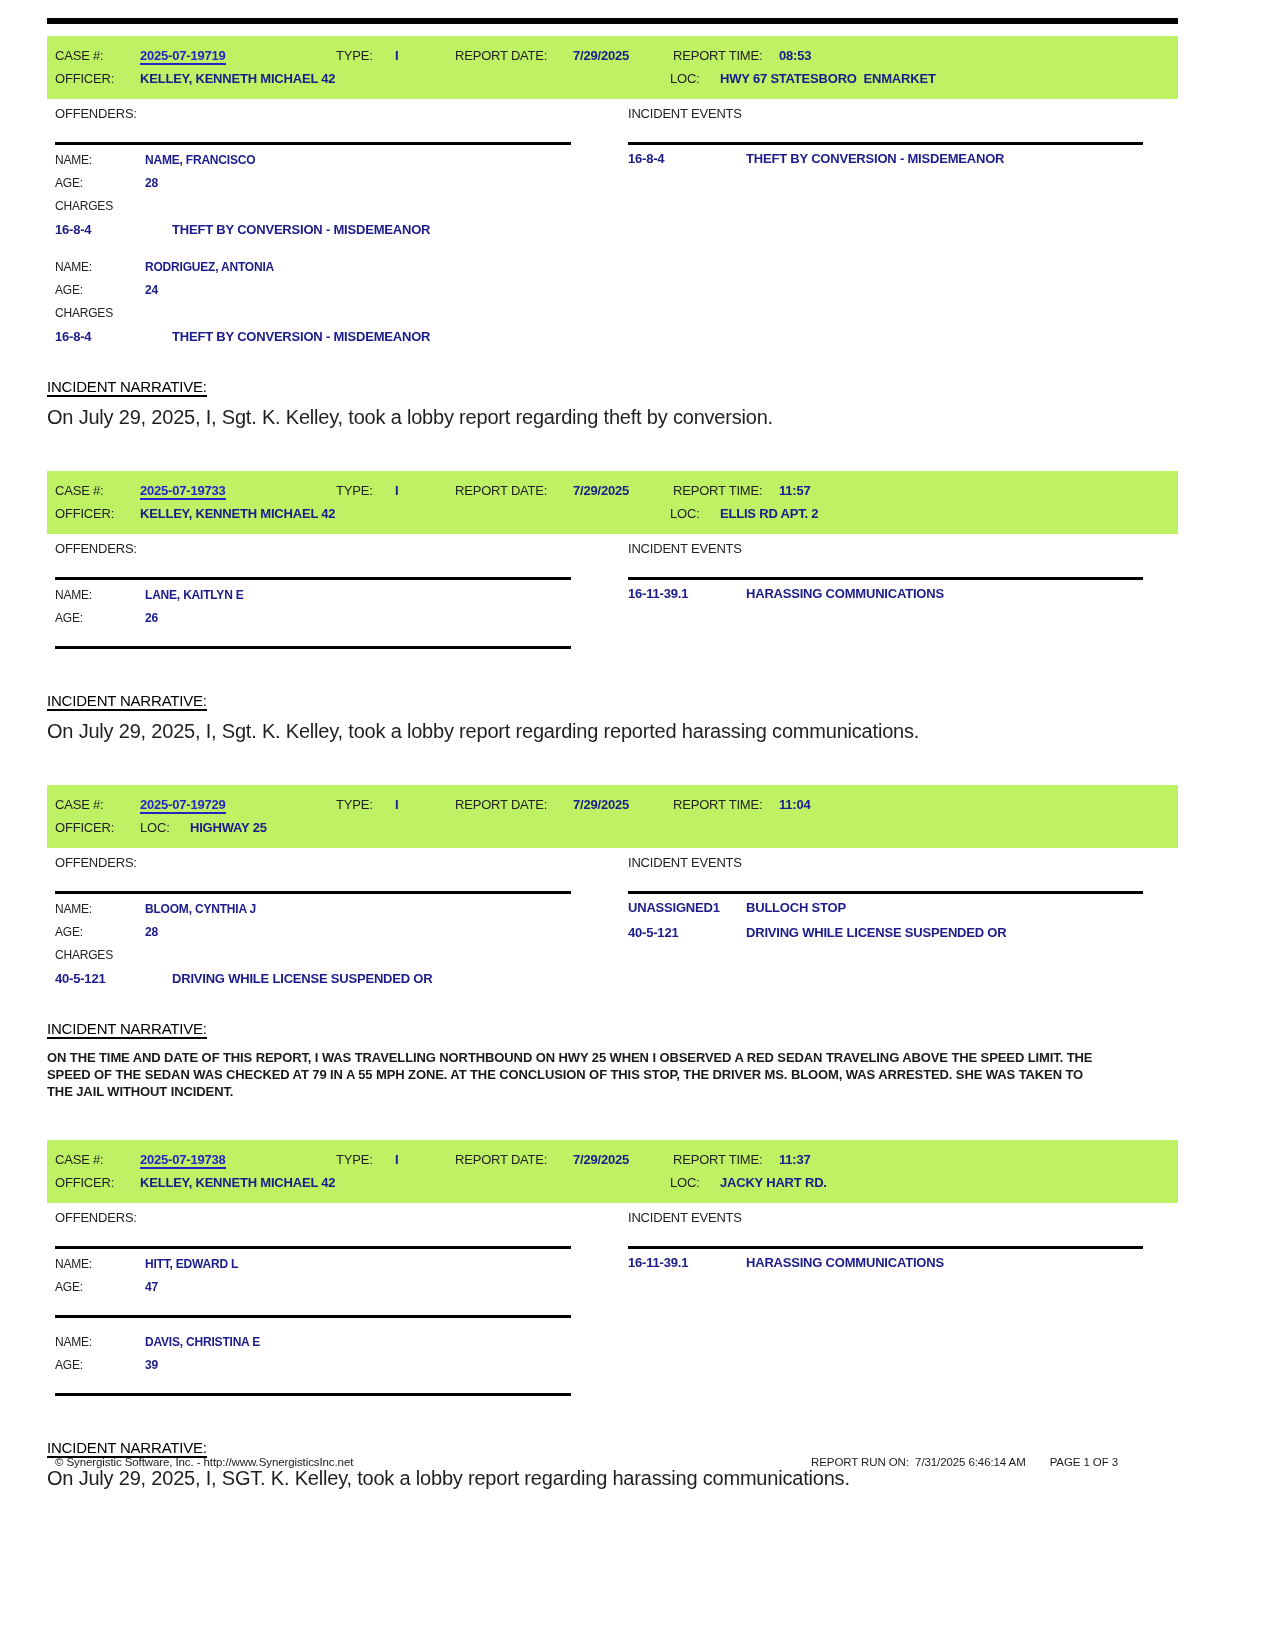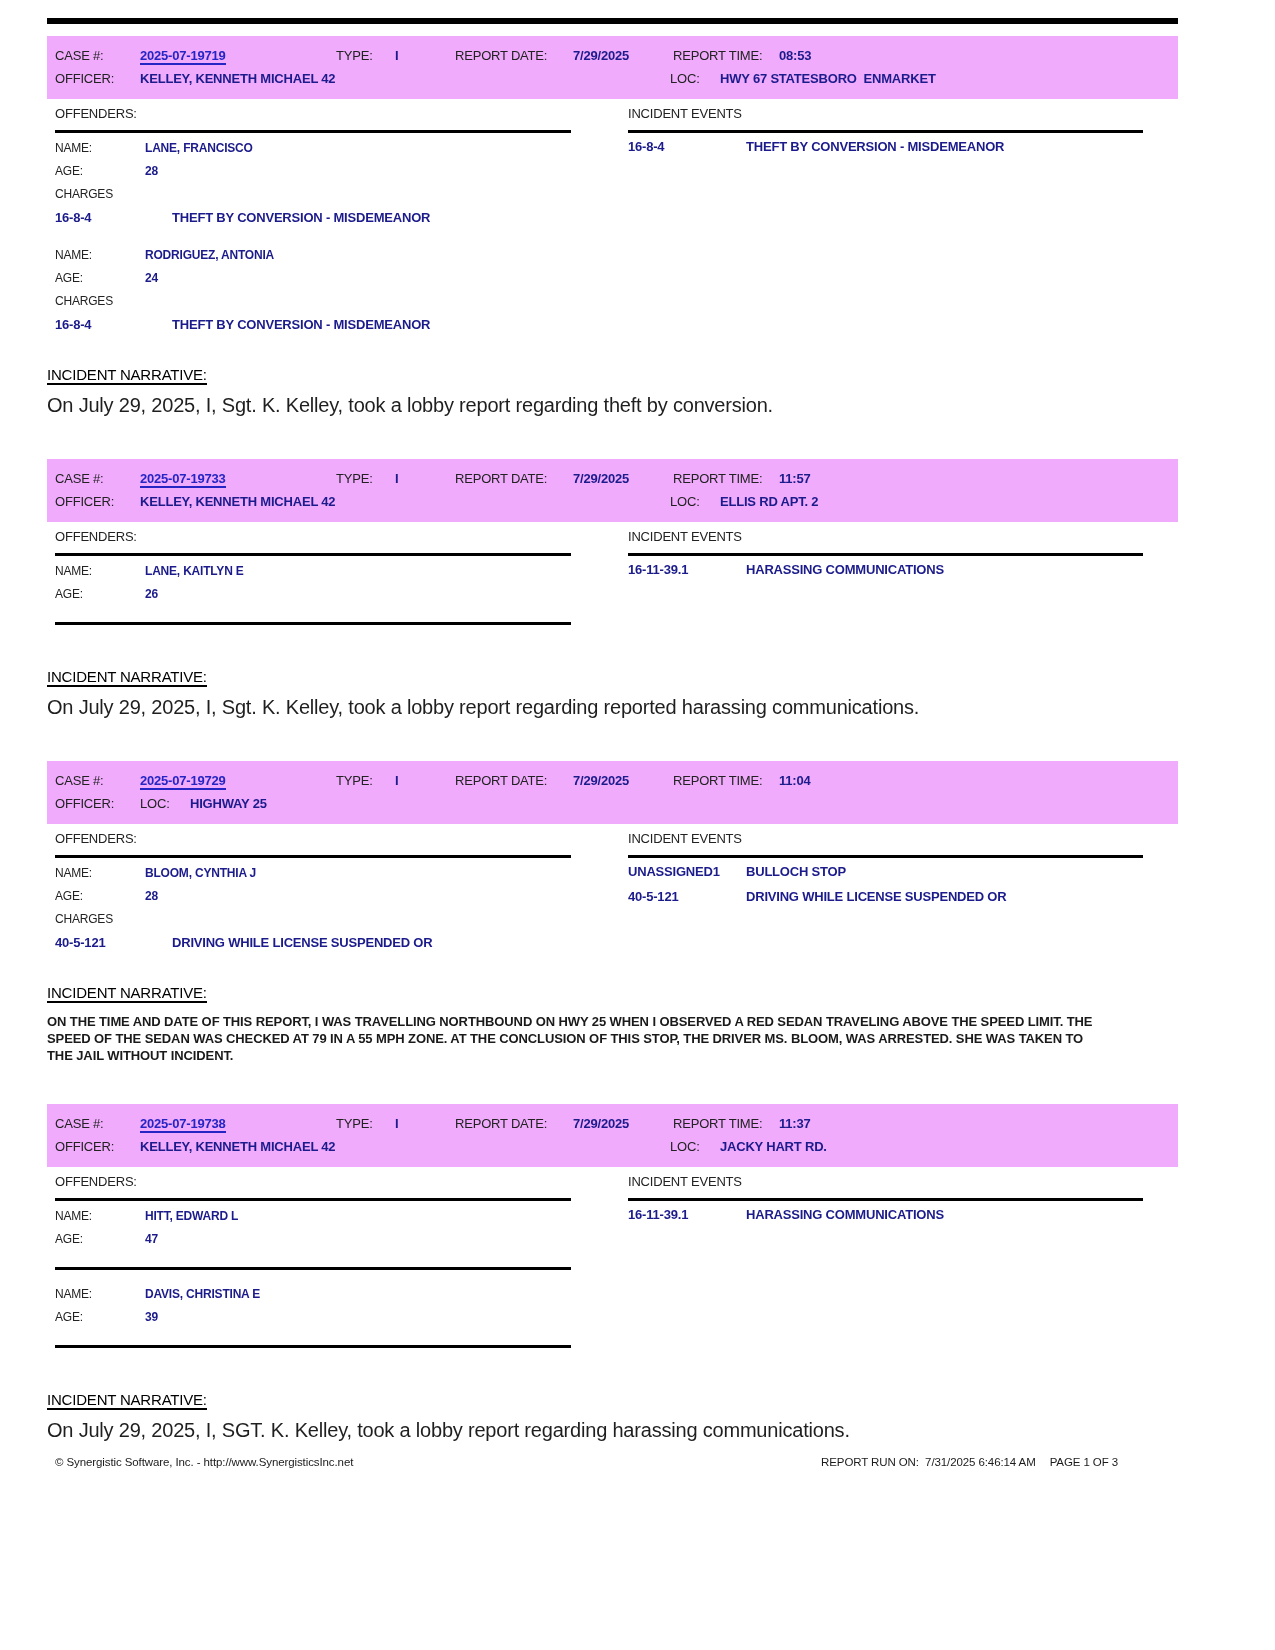--- a/index.html
+++ b/index.html
@@ -19,21 +19,21 @@
   .title-right{
     margin-left:auto;font-size:21px;font-weight:bold;color:#111;
     letter-spacing:-0.4px;text-align:right;line-height:27px;
   }
   .top-rule{height:6px;background:#000;margin-top:18px;}
 
   
   .case-block{margin-top:12px;}
   .case-block + .case-block{margin-top:40px;}
 
-  .case-band{background:#f0abfc;padding:8px 0 9px 8px;}
+  .case-band{background:#bef264;padding:8px 0 9px 8px;}
   .band-row{line-height:23px;font-size:13px;white-space:pre;display:flex;}
   .lbl{color:#222;font-weight:normal;letter-spacing:-0.2px;}
   .val{color:#1b1b8c;font-weight:bold;letter-spacing:-0.2px;white-space:pre;}
   .case-link{
     color:#2525c4;font-weight:bold;text-decoration:none;
     border-bottom:2px solid #2525c4;padding-bottom:0px;letter-spacing:-0.2px;
   }
   .w-caselbl{width:85px;}
   .w-casenum{width:196px;}
   .w-typelbl{width:59px;}
@@ -43,21 +43,21 @@
   .w-rtlbl{width:106px;}
   .w-offlbl{width:85px;}
   .w-offval{width:530px;}
   .w-loclbl{width:50px;}
 
   .cols{display:flex;margin-top:6px;}
   .col-left{width:516px;margin-left:8px;flex:none;}
   .col-right{width:515px;margin-left:57px;flex:none;}
   .col-head{
     font-size:13px;color:#222;letter-spacing:-0.2px;line-height:18px;
-    border-bottom:3px solid #000;padding-bottom:7px;
+    border-bottom:3px solid #000;padding-bottom:19px;
   }
   .ev-row{display:flex;line-height:23px;font-size:13px;margin-top:2px;}
   .ev-code{width:118px;flex:none;}
   .offender{margin-top:4px;}
   .offender + .offender{margin-top:15px;}
   .off-row{display:flex;line-height:23px;font-size:12px;}
   .off-lbl{width:90px;flex:none;}
   .chg-row{display:flex;line-height:23px;font-size:13px;}
   .chg-code{width:117px;flex:none;}
   .off-divider{border-top:3px solid #000;margin-top:16px;margin-bottom:13px;width:516px;}
@@ -75,21 +75,21 @@
     font-size:13px;font-weight:bold;color:#1a1a1a;line-height:17px;
     max-width:1050px;letter-spacing:-0.1px;margin-top:10px;
   }
 
   
   .footer{
     position:absolute;left:55px;right:97px;top:1456px;display:flex;
     font-size:11.5px;color:#1b1b1b;letter-spacing:-0.1px;
   }
   .footer-right{margin-left:auto;margin-right:60px;display:flex;white-space:pre;}
-  .footer-page{margin-left:14px;}
+  .footer-page{margin-left:24px;}
 </style>
 </head>
 <body>
 
 <div class="page">
 
 
   <div class="top-rule"></div>
 
   <div id="cases-container">
@@ -113,21 +113,21 @@
       </div>
     </div>
 
     <div class="cols">
       <div class="col-left">
         <div class="col-head">OFFENDERS:</div>
         <div class="offenders-list">
   <div class="offender">
     <div class="off-row">
       <span class="lbl off-lbl">NAME:</span>
-      <span class="val">LANE, FRANCISCO</span>
+      <span class="val">NAME, FRANCISCO</span>
     </div>
     <div class="off-row">
       <span class="lbl off-lbl">AGE:</span>
       <span class="val">28</span>
     </div>
     <div class="charges-area">
                   <div class="lbl off-row">CHARGES</div>
                   <div class="chg-row">
                     <span class="val chg-code">16-8-4</span>
                     <span class="val">THEFT BY CONVERSION - MISDEMEANOR</span>

